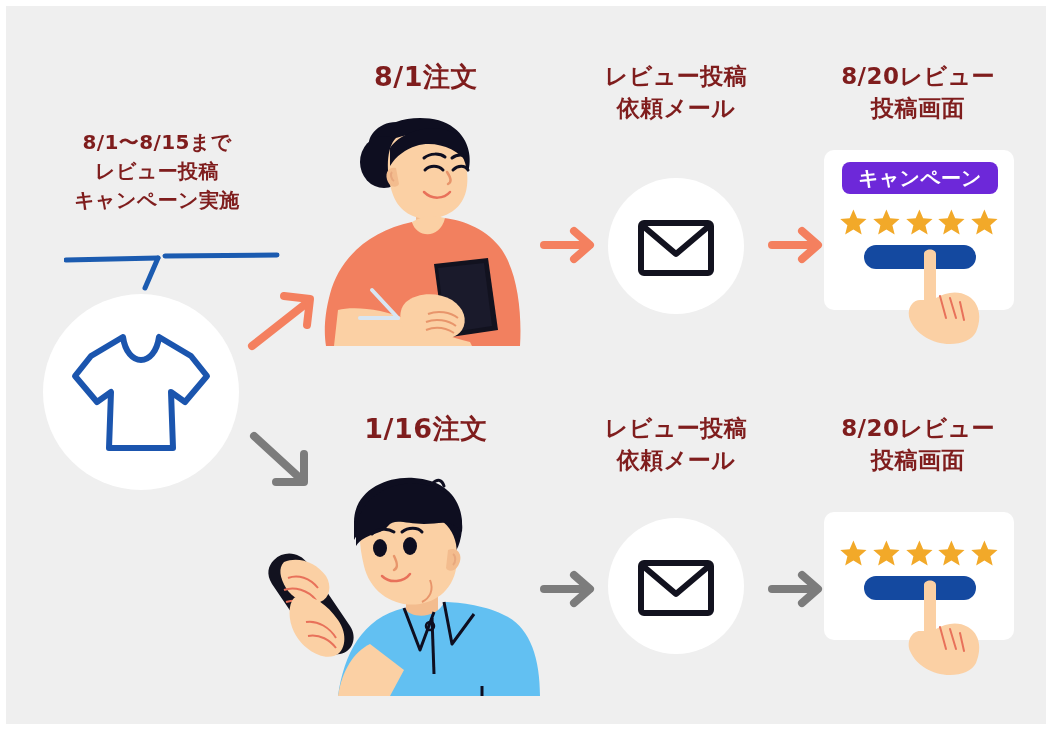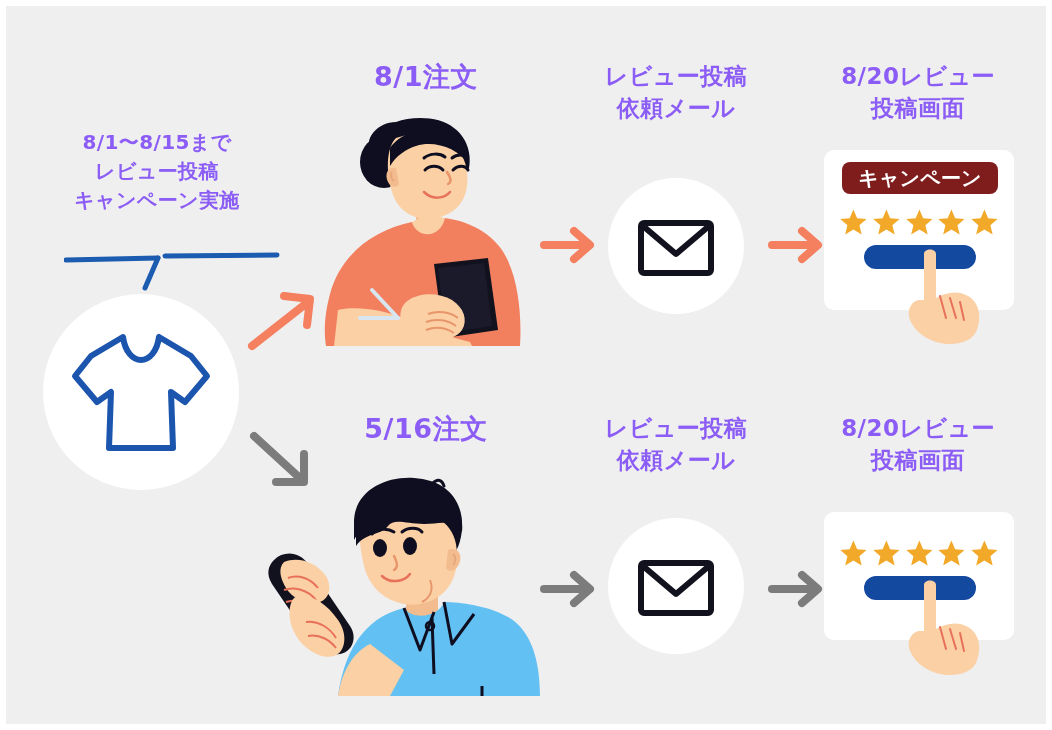--- a/index.html
+++ b/index.html
@@ -18,21 +18,21 @@
     left: 6px;
     top: 6px;
     width: 1040px;
     height: 718px;
     background: #efefef;
     overflow: hidden;
   }
   .abs { position: absolute; }
 
   .label {
-    color: #8b5cf6;
+    color: #7f1d1d;
     font-weight: bold;
     text-align: center;
     line-height: 1.38;
     letter-spacing: 0.02em;
     white-space: pre-line;
   }
   .lbl-big  { font-size: 27px; }
   .lbl-med  { font-size: 23px; }
   .lbl-left { font-size: 20px; line-height: 1.45; }
 
@@ -182,21 +182,21 @@
       <path d="M34 7 L50 21 L34 35" stroke="#F4805F" stroke-width="8" stroke-linecap="round" stroke-linejoin="round" fill="none"></path>
     </svg>
   </div>
 
   <div class="abs label lbl-med" style="left:812px; top:55px; width:200px;">8/20レビュー
 投稿画面</div>
 
   <div class="abs" style="left:818px; top:144px; width:190px; height:160px;">
     <div class="card-white abs" style="left:0; top:0; width:190px; height:160px;"></div>
 
-    <div class="banner abs" style="left:18px; top:12px; width:156px; height:32px; background:#7f1d1d;">キャンペーン</div>
+    <div class="banner abs" style="left:18px; top:12px; width:156px; height:32px; background:#6d28d9;">キャンペーン</div>
 
     <div class="stars abs" style="left:14px; top:57px; width:162px;">
       <svg width="31" height="30" viewBox="0 0 24 24">
           <path d="M12 2 L15 9 L22.5 9.6 L16.8 14.5 L18.6 22 L12 18 L5.4 22 L7.2 14.5 L1.5 9.6 L9 9 Z" fill="#F2A929"></path>
         </svg>
       <svg width="31" height="30" viewBox="0 0 24 24">
           <path d="M12 2 L15 9 L22.5 9.6 L16.8 14.5 L18.6 22 L12 18 L5.4 22 L7.2 14.5 L1.5 9.6 L9 9 Z" fill="#F2A929"></path>
         </svg>
       <svg width="31" height="30" viewBox="0 0 24 24">
           <path d="M12 2 L15 9 L22.5 9.6 L16.8 14.5 L18.6 22 L12 18 L5.4 22 L7.2 14.5 L1.5 9.6 L9 9 Z" fill="#F2A929"></path>
@@ -216,21 +216,21 @@
         <path d="M22 8 C22 2 34 2 34 8 L34 52 C44 46 56 44 66 50
                  C78 57 80 72 74 86 C70 94 60 98 48 98
                  C30 98 14 88 8 74 C4 64 10 54 18 54 L22 54 Z" fill="#FBD0A4"></path>
         <path d="M38 50 L44 72" stroke="#E8715A" stroke-width="2" stroke-linecap="round"></path>
         <path d="M48 52 L54 72" stroke="#E8715A" stroke-width="2" stroke-linecap="round"></path>
         <path d="M58 56 L62 74" stroke="#E8715A" stroke-width="2" stroke-linecap="round"></path>
       </svg>
     </div>
   </div>
 
-  <div class="abs label lbl-big" style="left:300px; top:404px; width:240px;">5/16注文</div>
+  <div class="abs label lbl-big" style="left:300px; top:404px; width:240px;">1/16注文</div>
 
   <div class="abs" style="left:248px; top:468px; width:286px; height:222px;">
     <svg width="286" height="222" viewBox="0 0 286 222">
       <defs>
           <clipPath id="clipBot">
             <rect x="0" y="0" width="286" height="222"></rect>
           </clipPath>
         </defs>
       <g clip-path="url(#clipBot)">
 

